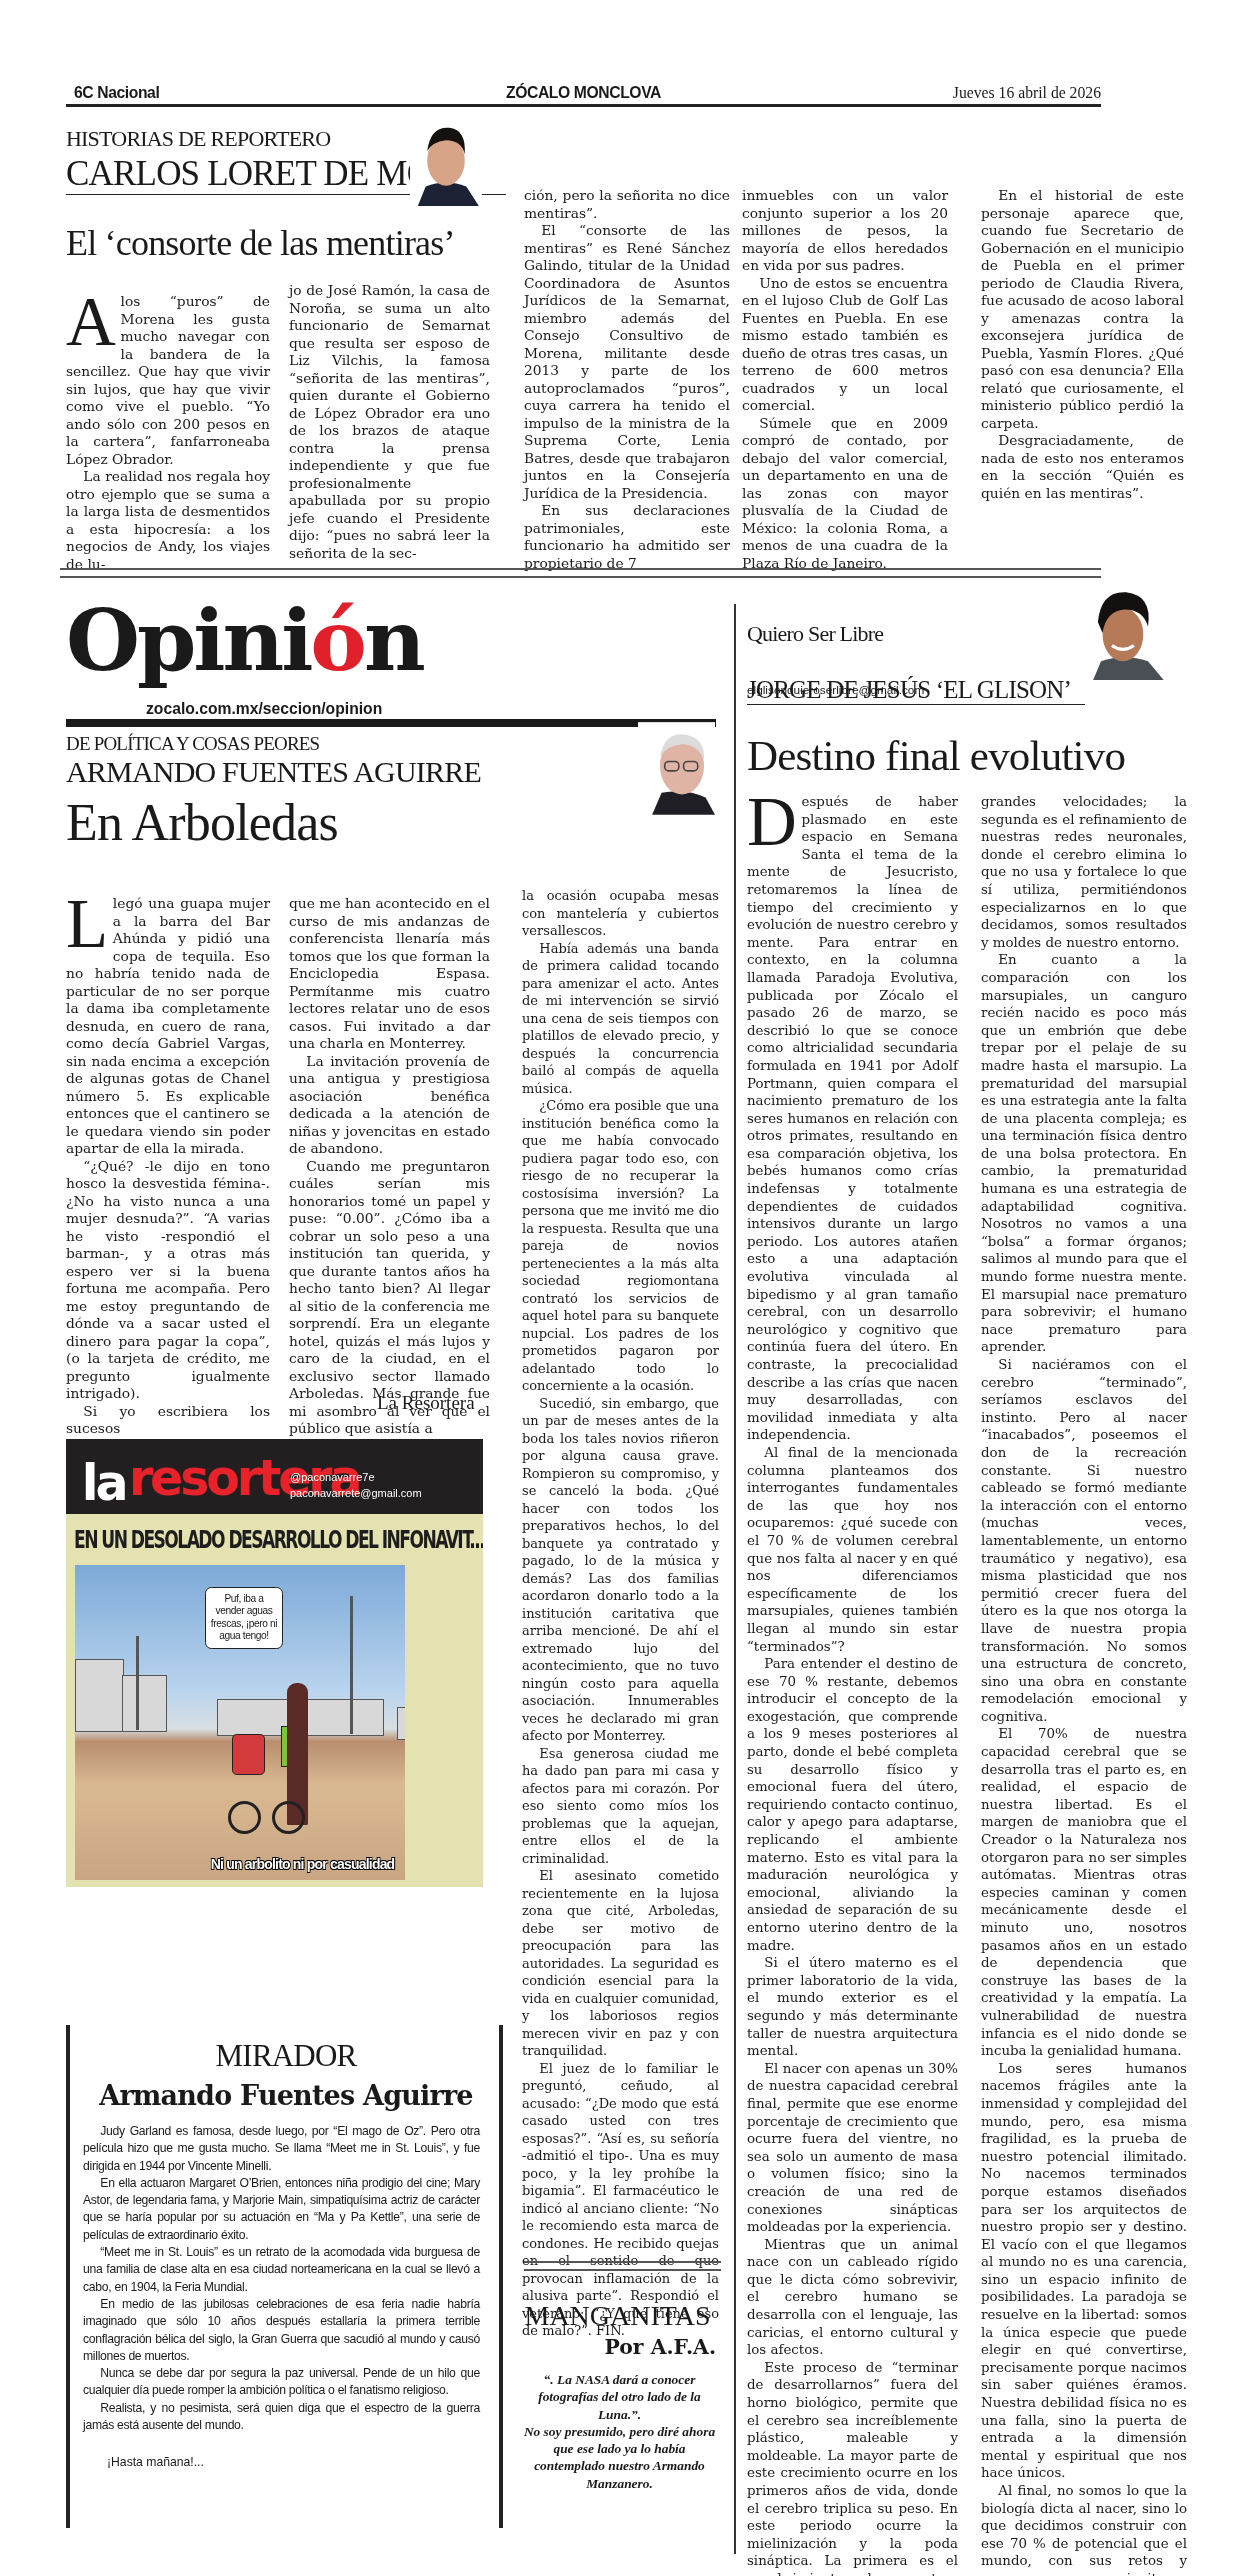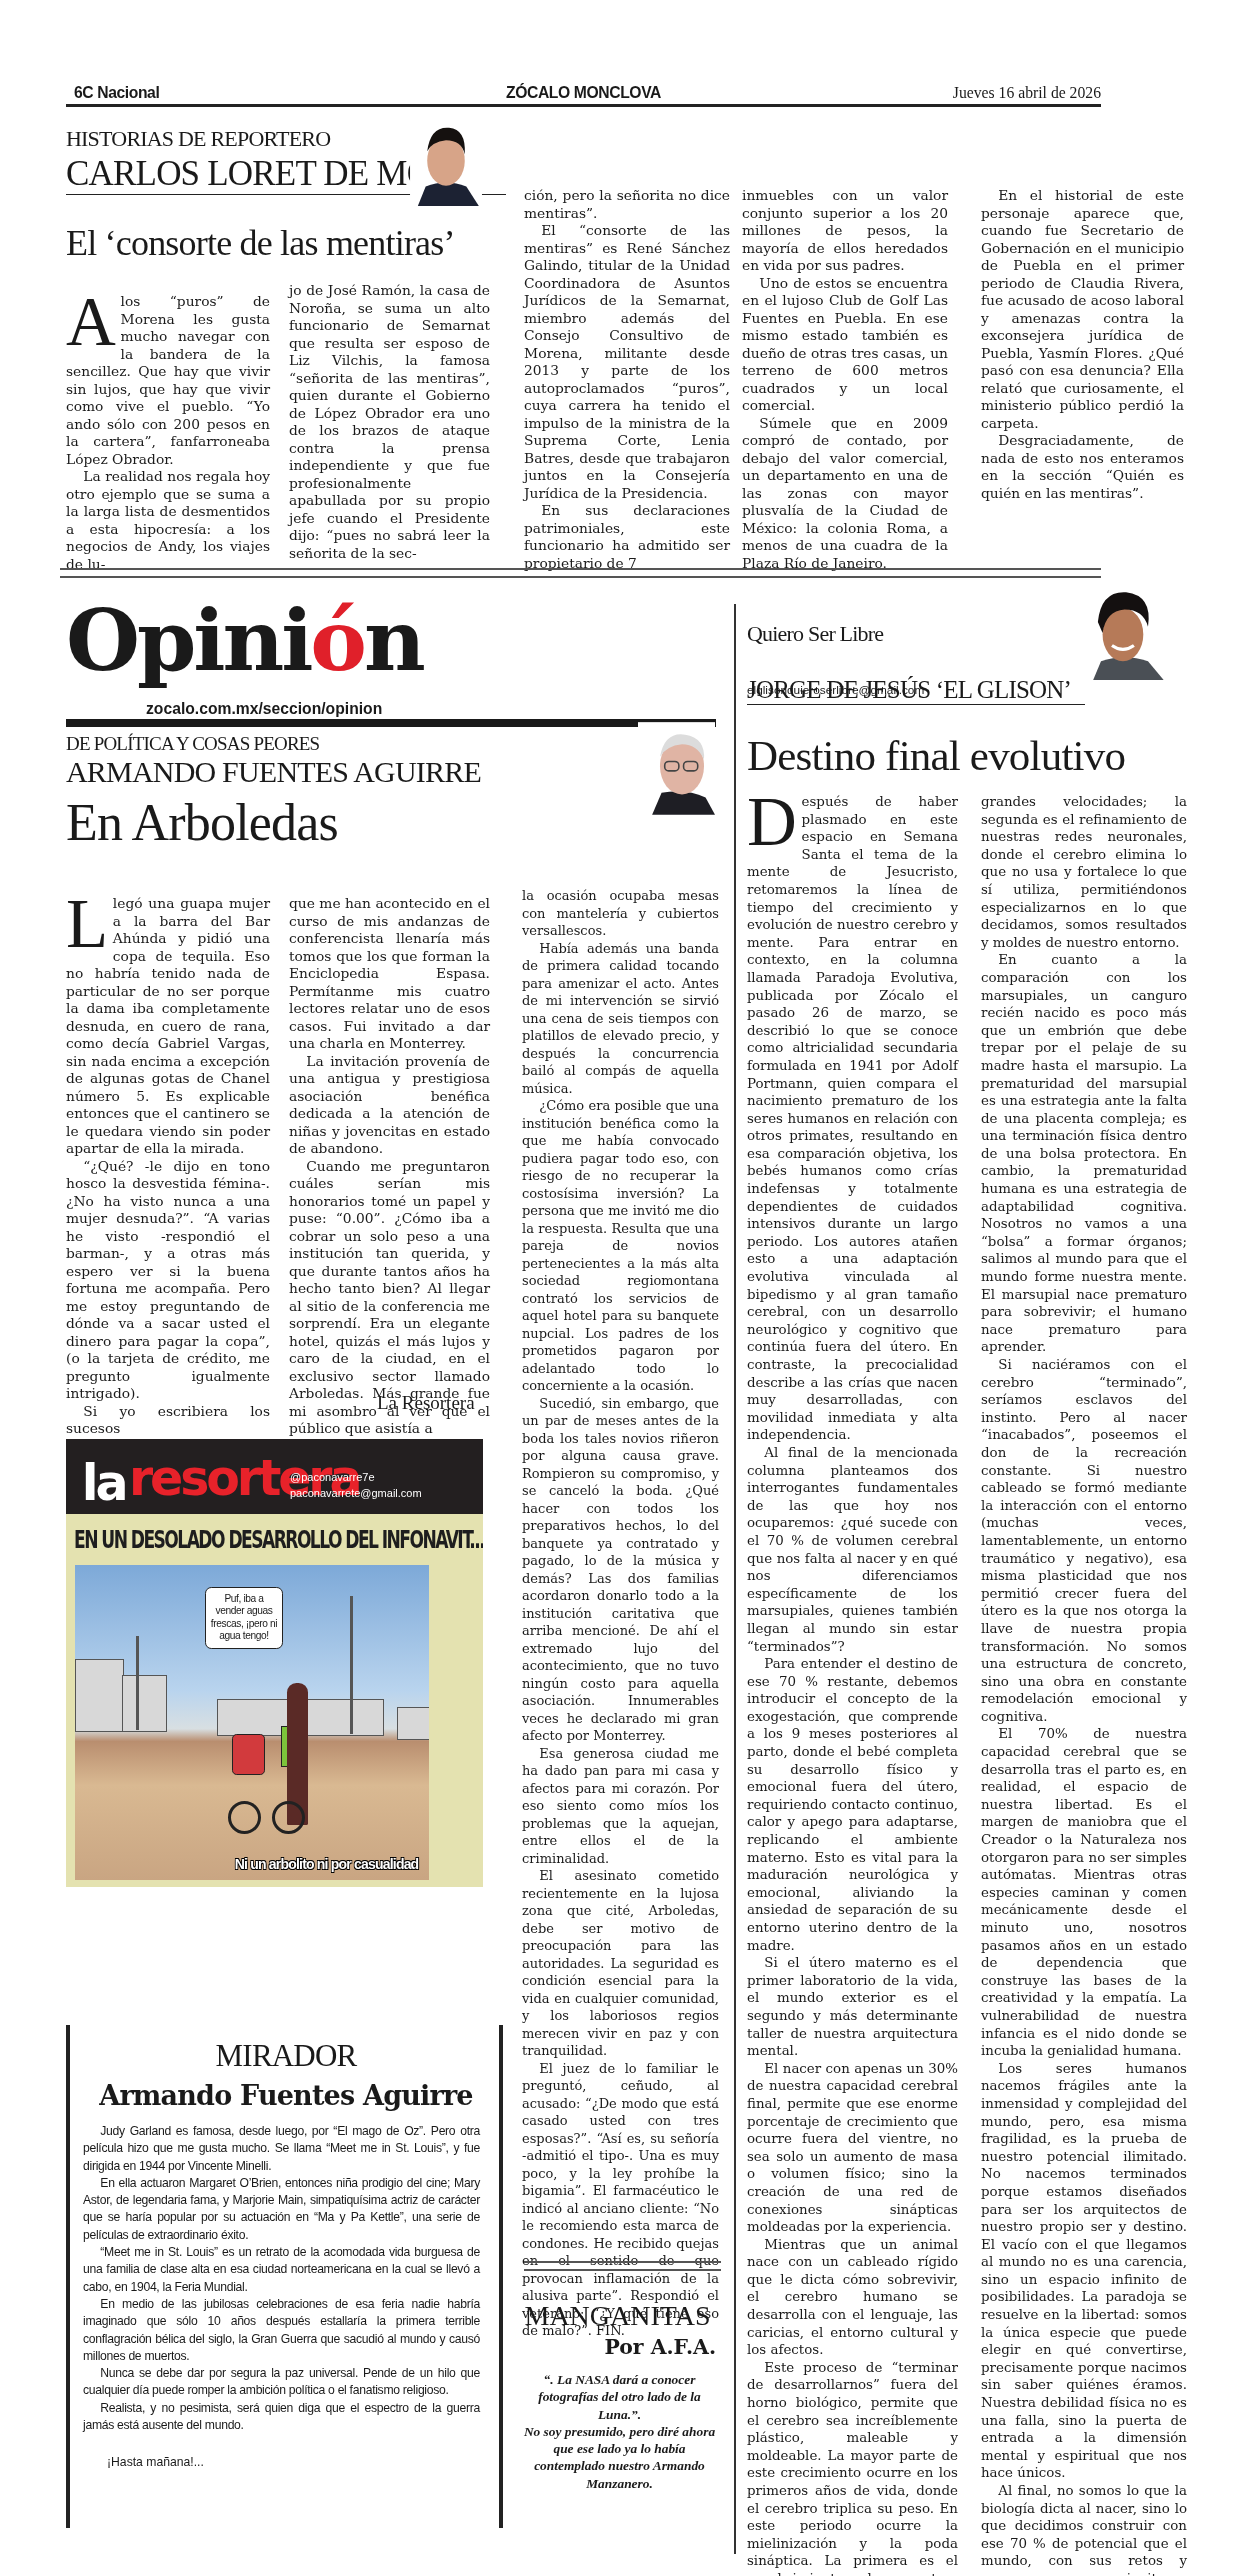--- a/index.html
+++ b/index.html
@@ -34,21 +34,21 @@
   #opinion-bar { left: 66px; top: 719px; width: 650px; height: 7.9px; background: #1a1a1a; }
 
   
   #cartoon { left: 66px; top: 1439px; width: 417px; height: 448px; background: #e4e2b0; overflow: hidden; }
   #cartoon-head { position: absolute; left: 0; top: 0; width: 100%; height: 75px; background: #231f20; }
   #cartoon-logo-la { position: absolute; left: 15.7px; top: 15.7px; font: 900 49px "DejaVu Sans", sans-serif; color: #fff; letter-spacing: -3.1px; }
   #cartoon-logo-res { position: absolute; left: 63px; top: 11px; font: 900 49px "DejaVu Sans", sans-serif; color: #e8222a; letter-spacing: -3.1px; }
   #cartoon-contact { position: absolute; left: 224px; top: 31px; font: 11px "Liberation Sans", sans-serif; color: #fff; line-height: 15.7px; }
   #cartoon-title { position: absolute; left: 7.9px; top: 86px; width: 401px; font: 900 24.4px "DejaVu Sans Condensed", "DejaVu Sans", sans-serif; color: #1e1e1e; letter-spacing: -2px; white-space: nowrap; transform: scaleX(0.78); transform-origin: left top; }
   #cartoon-img { position: absolute; left: 9.4px; top: 126px; width: 330px; height: 315px; overflow: hidden;
-     background: linear-gradient(#7da9d8 0%, #b9d4ee 40%, #d8dfe2 52%, #b98e6f 56%, #d9b992 70%, #c9a582 100%); padding-left: 24px; }
+     background: linear-gradient(#7da9d8 0%, #b9d4ee 40%, #d8dfe2 52%, #b98e6f 56%, #d9b992 70%, #c9a582 100%); }
   .bldg { position: absolute; background: #d8d8d8; border: 0.8px solid #555; }
   #bubble { position: absolute; left: 130px; top: 22px; width: 69px; padding: 4.7px 3.1px; background: #fff; border: 1.6px solid #222; border-radius: 6.3px;
      font: 10.2px "Liberation Sans", sans-serif; text-align: center; line-height: 12.6px; letter-spacing: -0.4px; }
   #caption-cartoon { position: absolute; right: 11px; bottom: 7.9px; font: bold 14px "Liberation Sans", sans-serif; color: #fff;
      letter-spacing: -0.8px; text-shadow: 0.8px 0.8px 0 #000, -0.8px -0.8px 0 #000, 0.8px -0.8px 0 #000, -0.8px 0.8px 0 #000; }
   #mirador-box { position: absolute; left: 66px; top: 2025px; width: 429px; height: 503px; border-left: 4.7px solid #222; border-right: 4.7px solid #222; }
   #mirador-title { position: absolute; left: 66px; width: 440px; top: 2038px; text-align: center; font: 31px "Liberation Serif", serif; letter-spacing: -0.8px; }
   #mirador-author { position: absolute; left: 66px; width: 440px; top: 2080px; text-align: center; font: bold 27px "DejaVu Serif", serif; letter-spacing: -0.8px; }
   #mirador-body { position: absolute; left: 83px; top: 2123px; width: 397px; font: 12.2px "Liberation Sans", sans-serif; line-height: 17.3px; text-align: justify; letter-spacing: -0.3px; }
   #mirador-body p { margin: 0; text-indent: 17.3px; }

